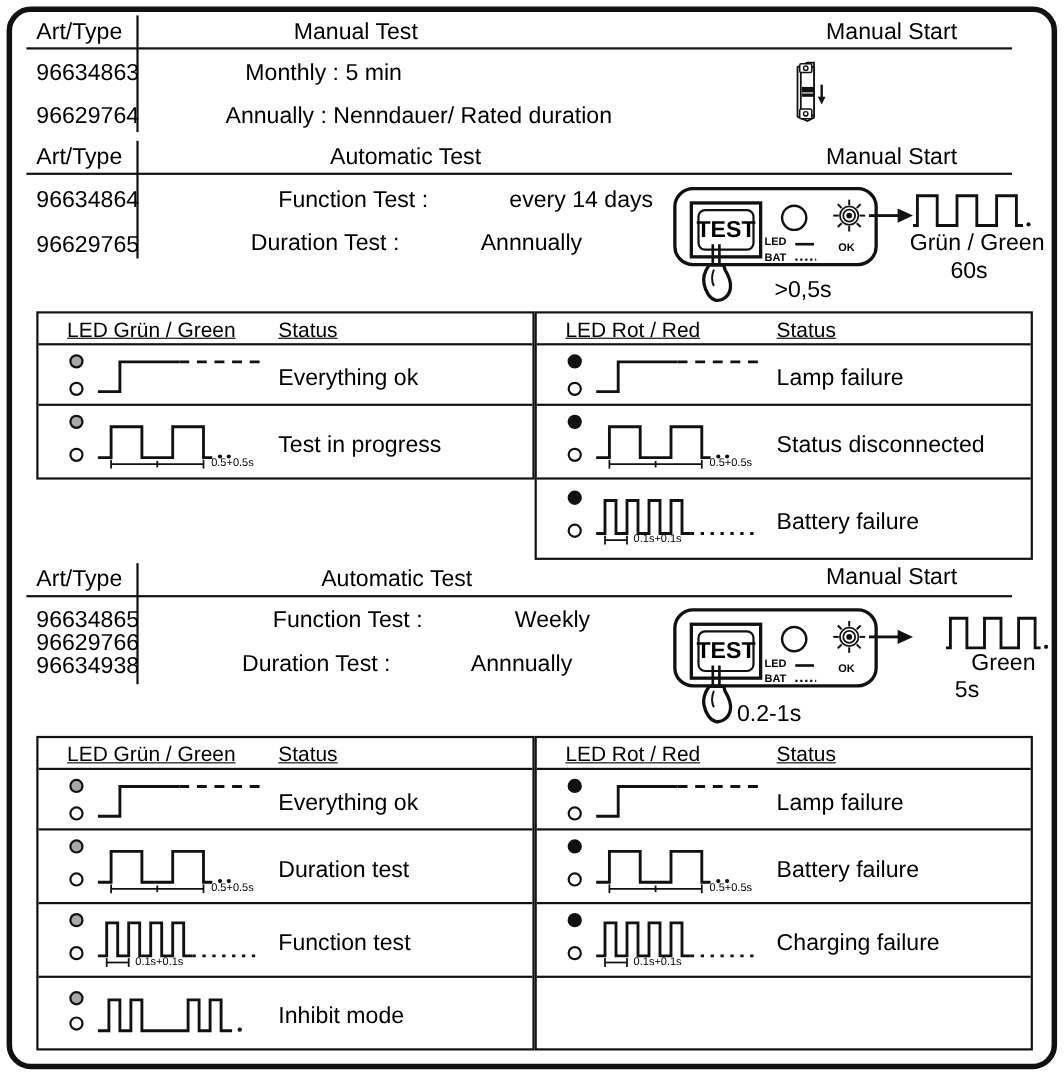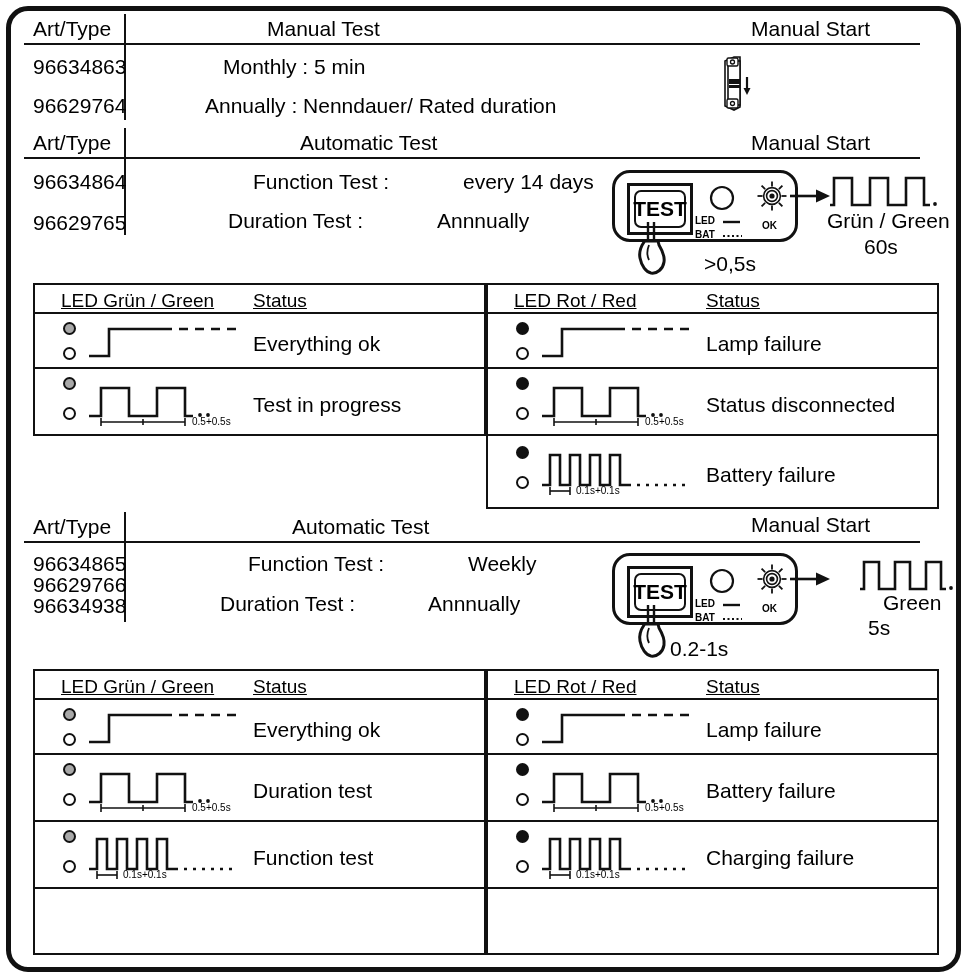--- a/index.html
+++ b/index.html
@@ -384,20 +384,31 @@
             <line x1="10" y1="44" x2="30" y2="44"></line>
             <line x1="10" y1="40" x2="10" y2="48"></line>
               <line x1="30" y1="40" x2="30" y2="48"></line>
           </g>
         </svg>
       </div>
       <div class="abs t13" style="left:88px;top:47px;">0.1s+0.1s</div>
       <div class="abs txt t17" style="left:218px;top:25px;">Function test</div>
     </div>
 
+    <div class="srow last" style="top:218px;height:66px;">
+      <div class="led on-gray" style="left:28px;top:12px;"></div>
+      <div class="led off" style="left:28px;top:35px;"></div>
+      <div class="abs" style="left:52px;top:14px;">
+        <svg width="160" height="40" viewBox="0 0 160 40">
+          <polyline class="wf" points="2,34 12,34 12,6 22,6 22,34 32,34 32,6 42,6 42,34 84,34 84,6 94,6 94,34 104,34 104,6 114,6 114,34 124,34"></polyline>
+          <circle cx="131" cy="33" r="2" fill="#111"></circle>
+        </svg>
+      </div>
+      <div class="abs txt t17" style="left:218px;top:24px;">Inhibit mode</div>
+    </div>
   </div>
 
   <div class="stable" style="left:486px;top:669px;width:453px;height:286px;">
     <div class="srow" style="top:0;height:29px;">
       <div class="abs hdr" style="left:26px;top:5px;">LED Rot / Red</div>
       <div class="abs hdr" style="left:218px;top:5px;">Status</div>
     </div>
 
     <div class="srow" style="top:29px;height:55px;">
       <div class="led on-black" style="left:28px;top:8px;"></div>

